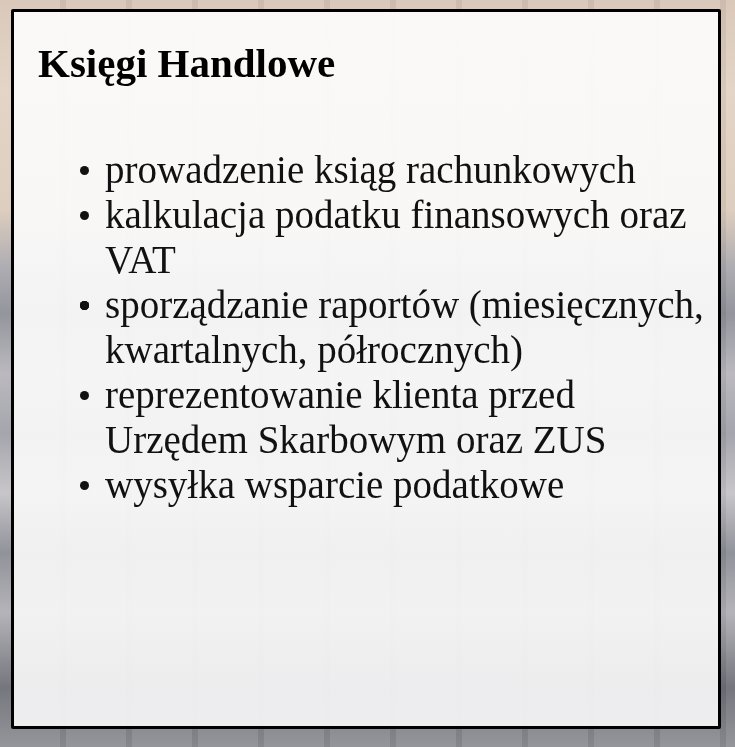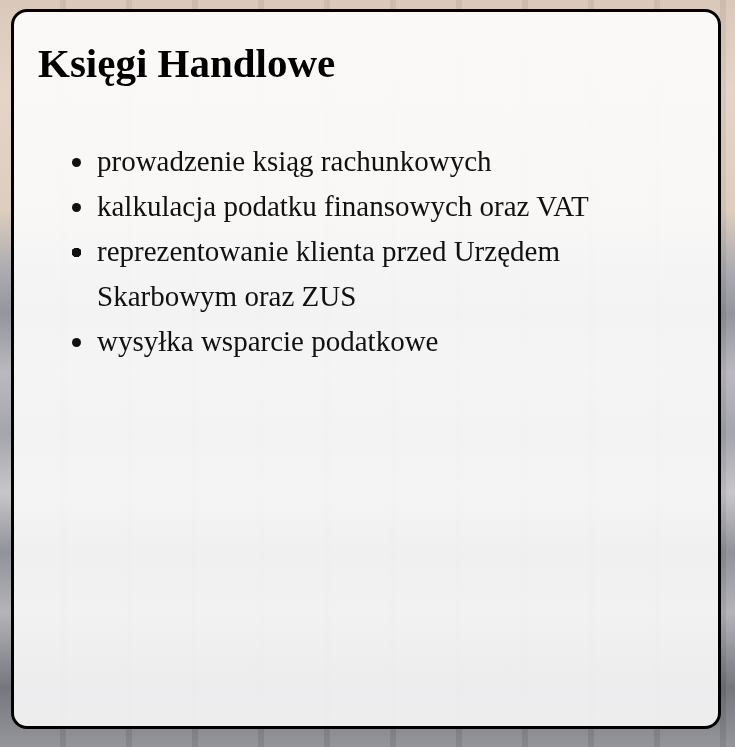--- a/index.html
+++ b/index.html
@@ -38,21 +38,21 @@
           rgba(0,0,0,0.05) 66px);
       pointer-events: none;
     }
     .card {
       position: absolute;
       left: 11px;
       top: 9px;
       width: 704px;
       height: 714px;
       border: 3px solid #000;
-      border-radius: 16px;
+      border-radius: 2px;
       background: linear-gradient(180deg,
         rgba(252,250,249,0.97) 0%,
         rgba(250,250,250,0.93) 40%,
         rgba(245,245,246,0.93) 100%);
       box-sizing: content-box;
       font-family: Liberation Serif, serif;
     }
     .card-title {
       position: absolute;
       left: 24px;
@@ -62,24 +62,24 @@
       font-weight: bold;
       line-height: 46px;
       color: #000;
       letter-spacing: 0;
     }
     .services-list {
       position: absolute;
       left: 75px;
       top: 119px;
       width: 600px;
-      margin: 8px;
+      margin: 16px;
       padding: 0;
       list-style: none;
-      font-size: 29px;
+      font-size: 39px;
       line-height: 45px;
       color: #111;
     }
     .services-list li {
       position: relative;
       padding-left: 0;
     }
     .bullet {
       position: absolute;
       left: -25px;
@@ -107,20 +107,21 @@
       <span>kalkulacja podatku finansowych oraz VAT</span>
     </li>
     <li>
       <span class="bullet"></span>
     </li>
     <li>
       <span class="bullet"></span>
     </li>
     <li>
       <span class="bullet"></span>
+      <span>sporządzanie raportów (miesięcznych, kwartalnych, półrocznych)</span>
     </li>
     <li>
       <span class="bullet"></span>
       <span>reprezentowanie klienta przed Urzędem Skarbowym oraz ZUS</span>
     </li>
     <li>
       <span class="bullet"></span>
       <span>wysyłka wsparcie podatkowe</span>
     </li>
   </ul>

